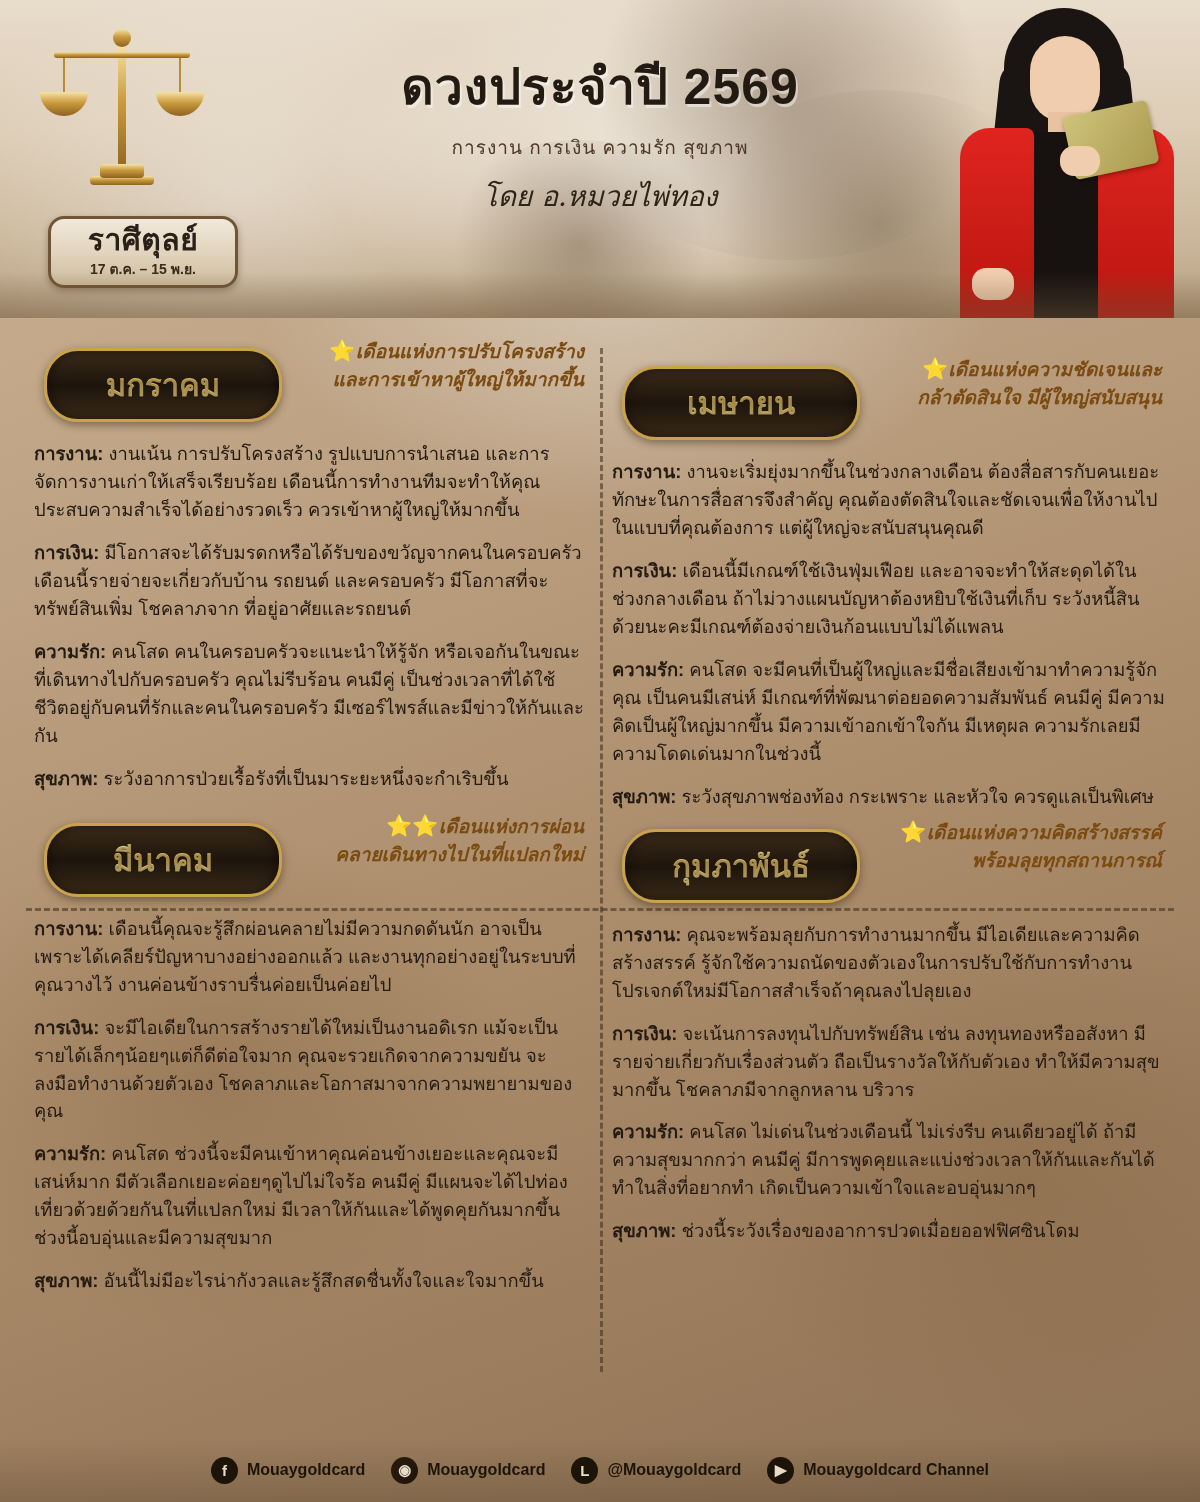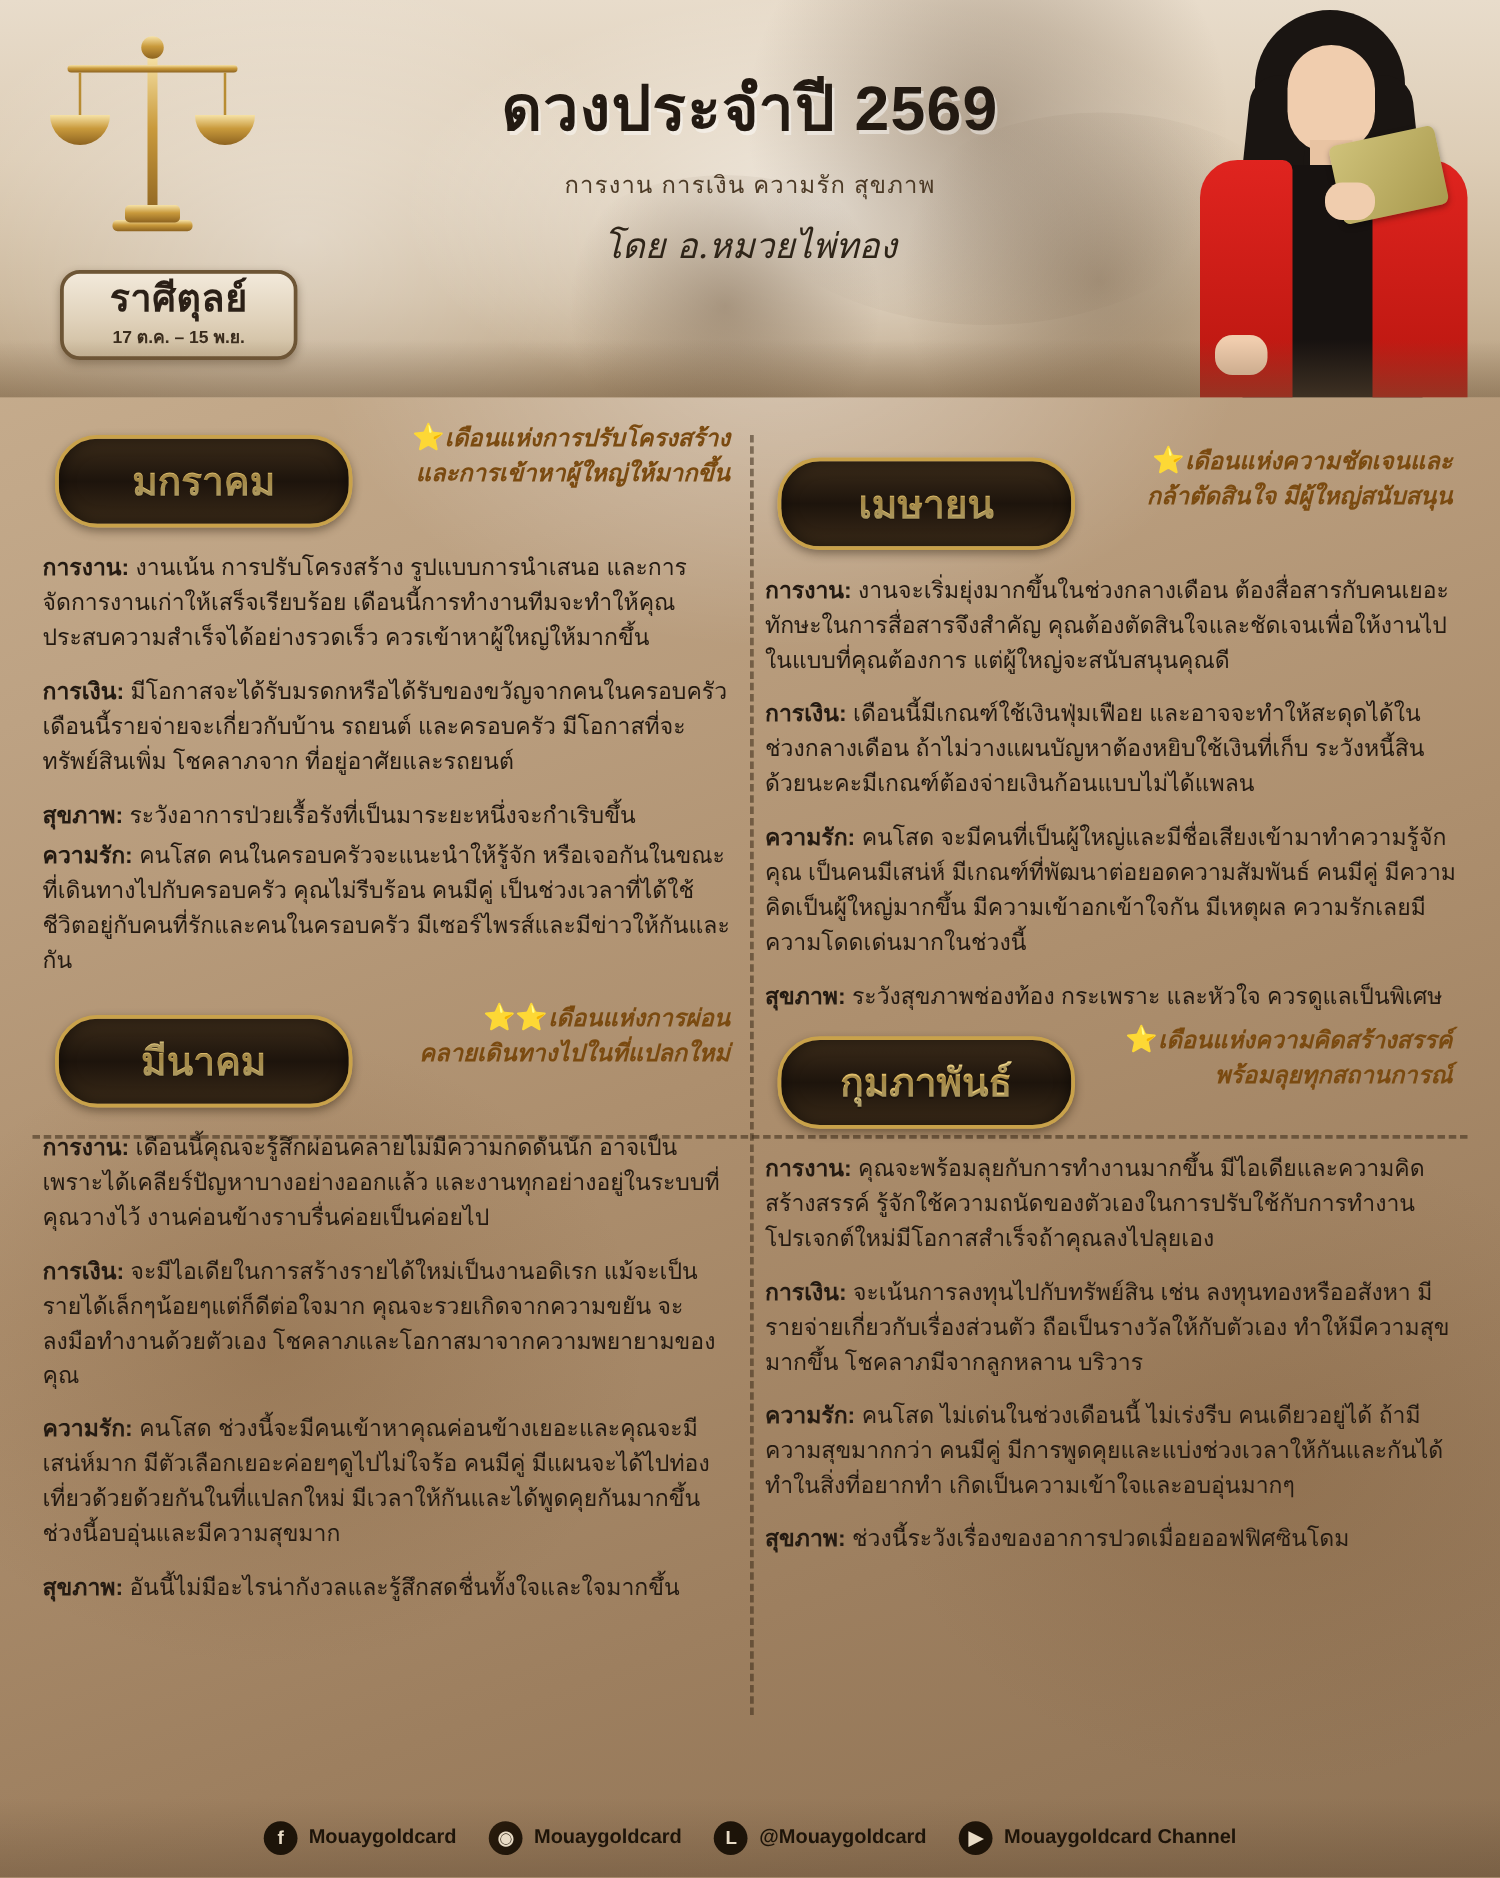--- a/index.html
+++ b/index.html
@@ -211,22 +211,22 @@
             <div class="month-pill">
               <span class="month-text">มกราคม</span>
             </div>
             <div class="tagline">
               <span class="star">⭐</span><span>เดือนแห่งการปรับโครงสร้าง</span><br>
               <span>และการเข้าหาผู้ใหญ่ให้มากขึ้น</span>
             </div>
           </div>
           <p class="para"><b>การงาน:</b><span> งานเน้น การปรับโครงสร้าง รูปแบบการนำเสนอ และการจัดการงานเก่าให้เสร็จเรียบร้อย เดือนนี้การทำงานทีมจะทำให้คุณประสบความสำเร็จได้อย่างรวดเร็ว ควรเข้าหาผู้ใหญ่ให้มากขึ้น</span></p>
           <p class="para"><b>การเงิน:</b><span> มีโอกาสจะได้รับมรดกหรือได้รับของขวัญจากคนในครอบครัว เดือนนี้รายจ่ายจะเกี่ยวกับบ้าน รถยนต์ และครอบครัว มีโอกาสที่จะทรัพย์สินเพิ่ม โชคลาภจาก ที่อยู่อาศัยและรถยนต์</span></p>
+          <p class="para"><b>ความรัก:</b><span> คนโสด คนในครอบครัวจะแนะนำให้รู้จัก หรือเจอกันในขณะที่เดินทางไปกับครอบครัว คุณไม่รีบร้อน คนมีคู่ เป็นช่วงเวลาที่ได้ใช้ชีวิตอยู่กับคนที่รักและคนในครอบครัว มีเซอร์ไพรส์และมีข่าวให้กันและกัน</span></p>
           <p class="para last"><b>สุขภาพ:</b><span> ระวังอาการป่วยเรื้อรังที่เป็นมาระยะหนึ่งจะกำเริบขึ้น</span></p>
-          <p class="para"><b>ความรัก:</b><span> คนโสด คนในครอบครัวจะแนะนำให้รู้จัก หรือเจอกันในขณะที่เดินทางไปกับครอบครัว คุณไม่รีบร้อน คนมีคู่ เป็นช่วงเวลาที่ได้ใช้ชีวิตอยู่กับคนที่รักและคนในครอบครัว มีเซอร์ไพรส์และมีข่าวให้กันและกัน</span></p>
         </div>
 
         <div class="cell" style="margin-top:18px">
           <div class="cell-head">
             <div class="month-pill">
               <span class="month-text">มีนาคม</span>
             </div>
             <div class="tagline">
               <span class="star">⭐</span><span class="star">⭐</span><span>เดือนแห่งการผ่อน</span><br>
               <span>คลายเดินทางไปในที่แปลกใหม่</span>

